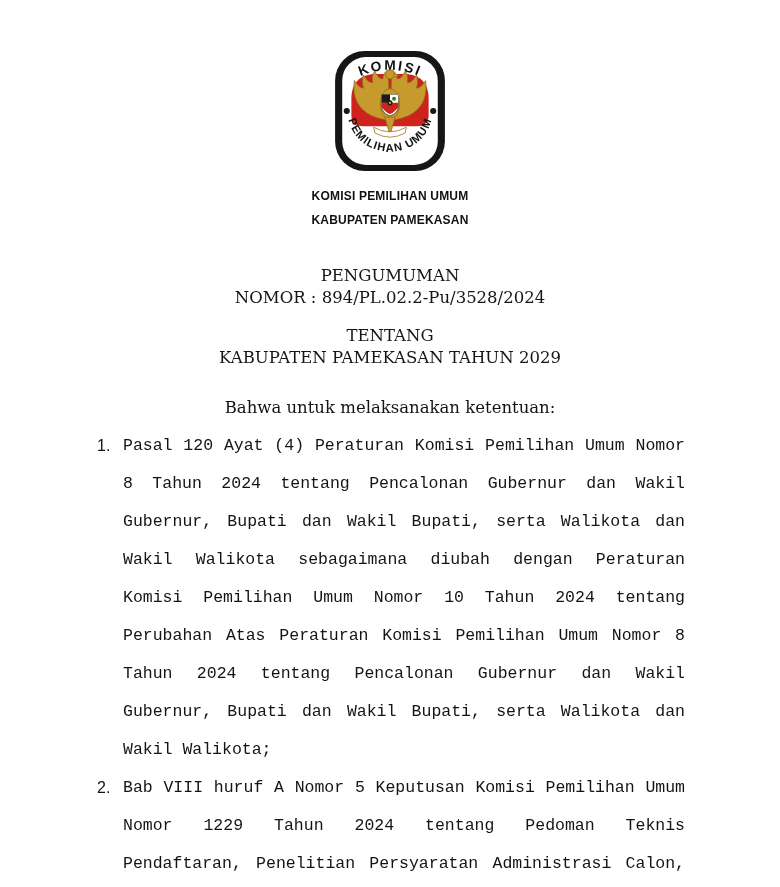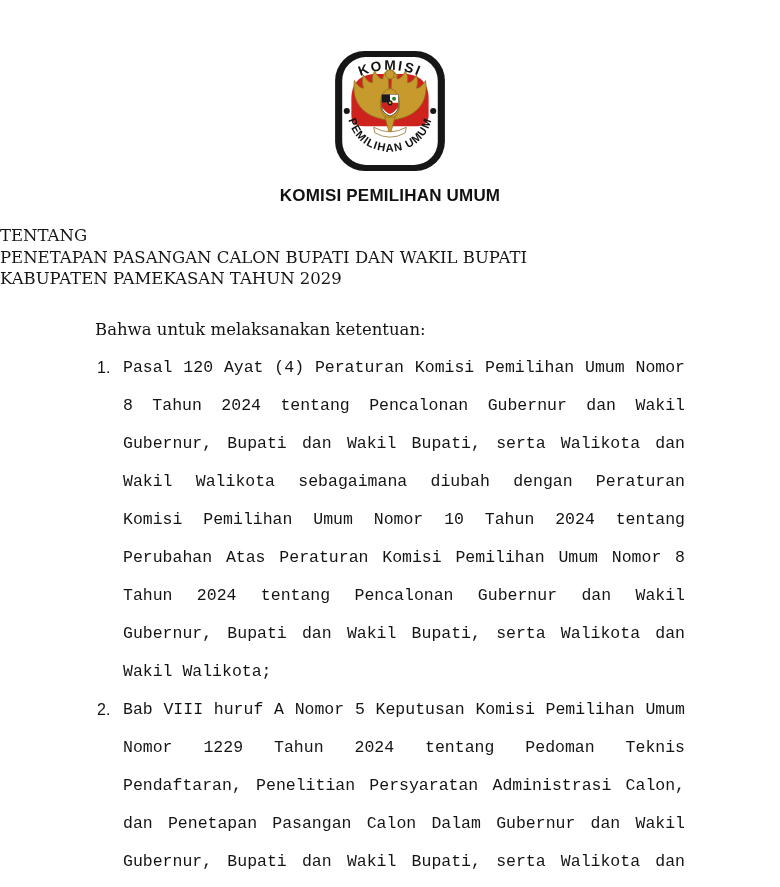--- a/index.html
+++ b/index.html
@@ -20,51 +20,52 @@
     width: 112px; height: 122px;
     margin: 0 auto;
   }
   .logo-wrap svg { display: block; }
   
   .org-header {
     margin-top: 12px;
     text-align: center;
     font-family: "Liberation Sans", sans-serif;
     font-weight: bold;
-    font-size: 17px;
+    font-size: 12px;
     line-height: 24px;
     letter-spacing: 0.2px;
     color: #111111;
   }
   
   .announce {
     margin-top: 33px;
     text-align: center;
     font-family: "DejaVu Serif", "Liberation Serif", serif;
     font-size: 16.5px;
     line-height: 21.5px;
     color: #161616;
   }
   .about {
     margin-top: 17px;
+    text-align: center;
     font-family: "DejaVu Serif", "Liberation Serif", serif;
     font-size: 16.5px;
     line-height: 21.5px;
     color: #161616;
   }
   
   .content {
     width: 590px;
     margin: 21px auto 0 auto;
     font-family: "DejaVu Serif", "Liberation Serif", serif;
     font-size: 16.5px;
     line-height: 38px;
     color: #141414;
   }
-  .intro { text-align: left; }
+  .intro { text-align: center; }
   .item { display: flex; }
   .item-num {
     width: 28px;
     flex: 0 0 28px;
     font-family: "Liberation Sans", sans-serif;
     font-size: 16px;
     padding-left: 2px;
     box-sizing: border-box;
   }
   .item-text {
@@ -123,26 +124,30 @@
         <textPath href="#arc-top" startOffset="50%" text-anchor="middle">KOMISI</textPath>
       </text>
       <text font-family="Liberation Sans, sans-serif" font-weight="bold" font-size="22" letter-spacing="2" fill="#111111">
         <textPath href="#arc-bottom" startOffset="50%" text-anchor="middle">PEMILIHAN UMUM</textPath>
       </text>
     </svg>
   </div>
 
   <div class="org-header">
     <div>KOMISI PEMILIHAN UMUM</div>
+    <div>KABUPATEN PAMEKASAN</div>
   </div>
 
+  <div class="announce">
+    <div>PENGUMUMAN</div>
+    <div>NOMOR : 894/PL.02.2-Pu/3528/2024</div>
+  </div>
 
   <div class="about">
     <div>TENTANG</div>
-    <div>PENETAPAN PASANGAN CALON BUPATI DAN WAKIL BUPATI</div>
     <div>KABUPATEN PAMEKASAN TAHUN 2029</div>
   </div>
 
   <div class="content">
     <div class="intro">Bahwa untuk melaksanakan ketentuan:</div>
 
     <div class="item">
       <div class="item-num">1.</div>
       <div class="item-text">Pasal 120 Ayat (4) Peraturan Komisi Pemilihan Umum Nomor 8 Tahun 2024 tentang Pencalonan Gubernur dan Wakil Gubernur, Bupati dan Wakil Bupati, serta Walikota dan Wakil Walikota sebagaimana diubah dengan Peraturan Komisi Pemilihan Umum Nomor 10 Tahun 2024 tentang Perubahan Atas Peraturan Komisi Pemilihan Umum Nomor 8 Tahun 2024 tentang Pencalonan Gubernur dan Wakil Gubernur, Bupati dan Wakil Bupati, serta Walikota dan Wakil Walikota;</div>
     </div>

